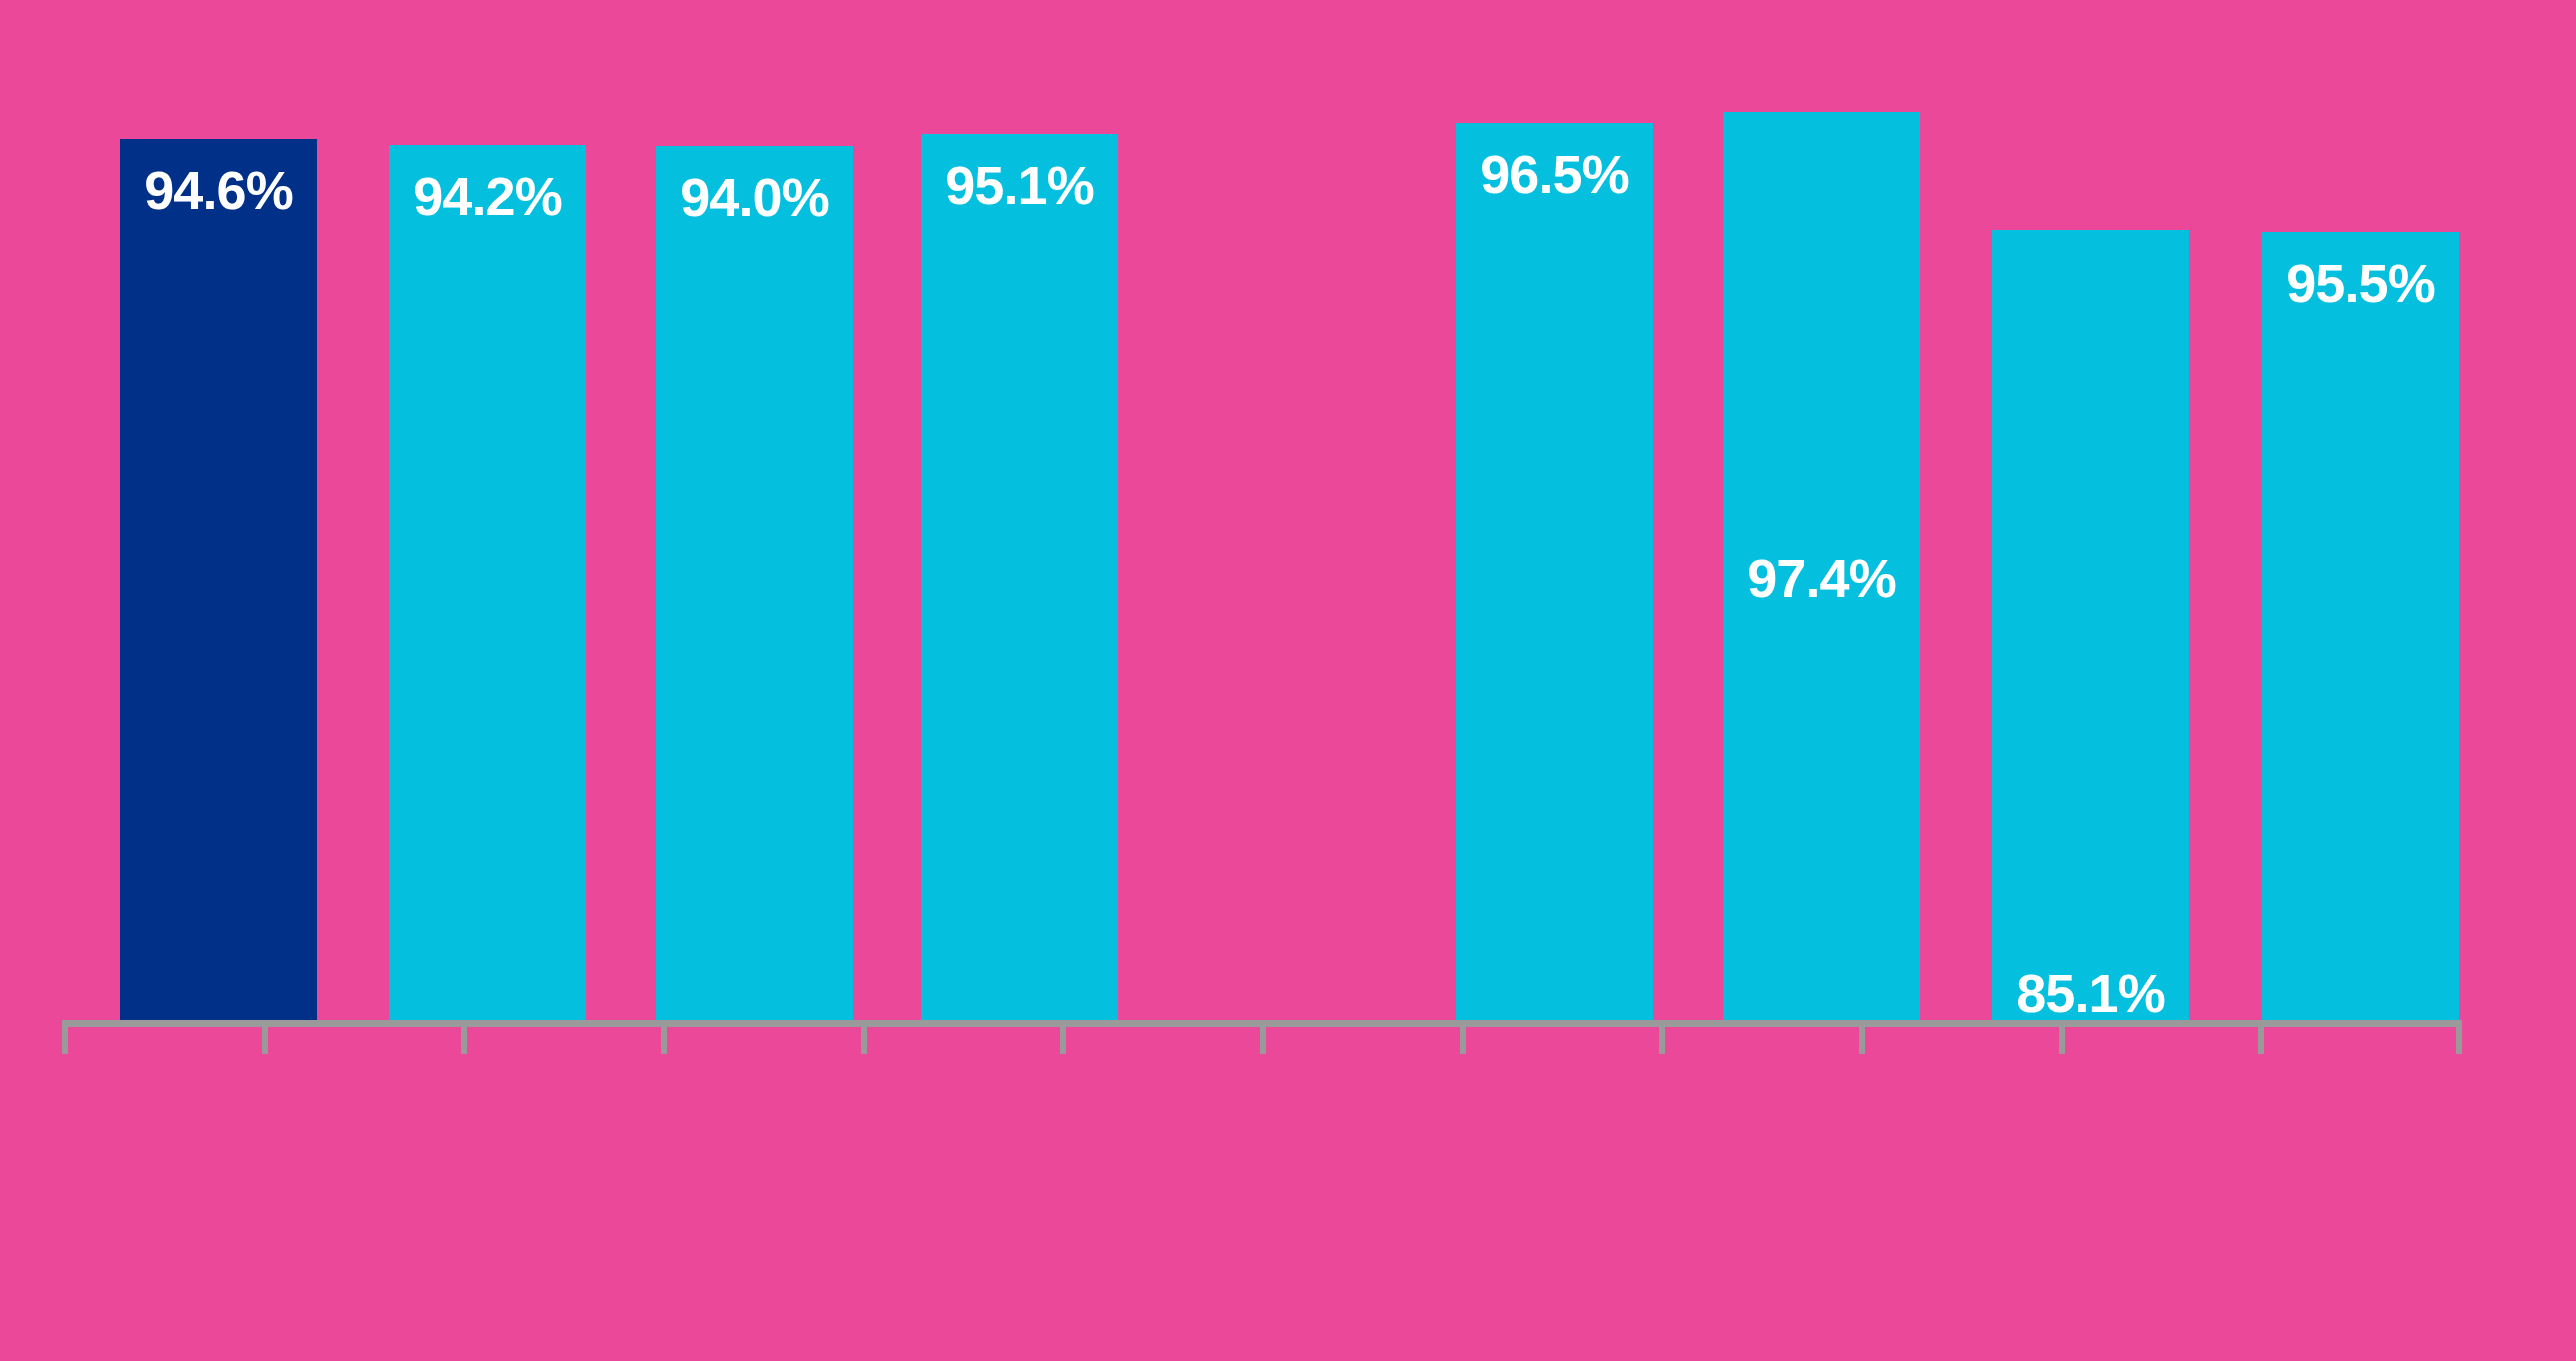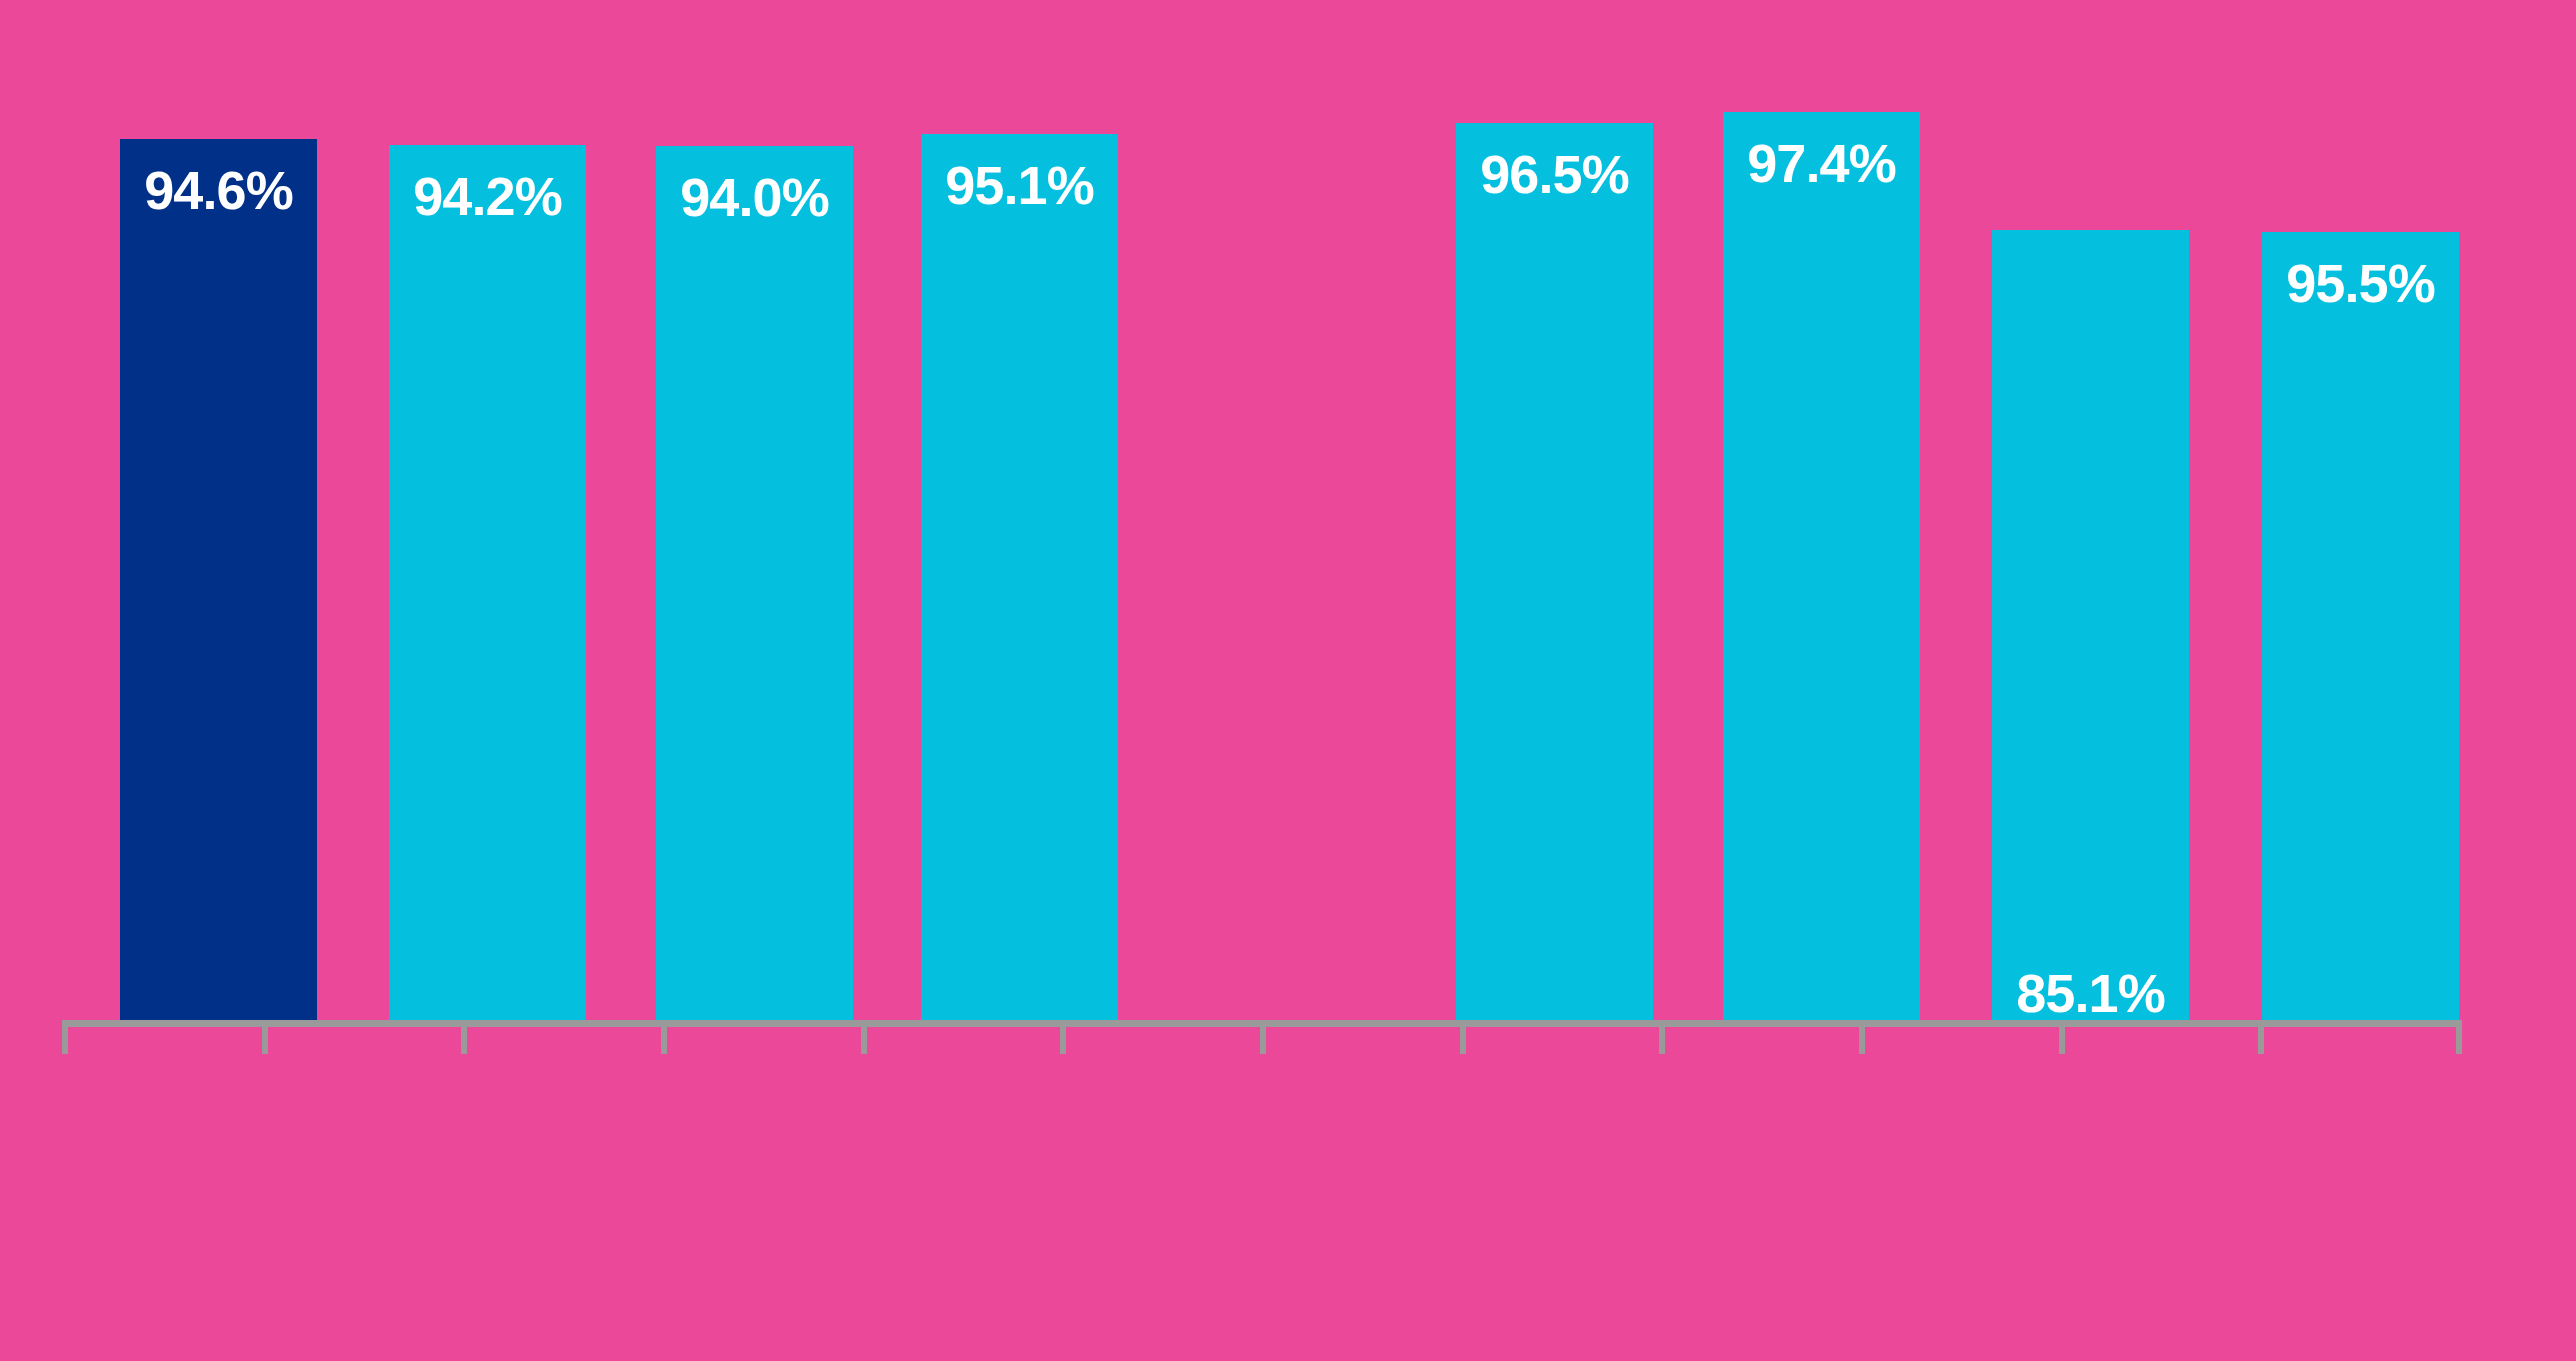--- a/index.html
+++ b/index.html
@@ -84,21 +84,21 @@
       </div>
       <div class="bar" style="left: 656px; width: 197px; height: 874px; background: rgb(5, 191, 223);">
         <span class="bar-label">94.0%</span>
       </div>
       <div class="bar" style="left: 921px; width: 197px; height: 886px; background: rgb(5, 191, 223);">
         <span class="bar-label">95.1%</span>
       </div>
       <div class="bar" style="left: 1456px; width: 197px; height: 897px; background: rgb(5, 191, 223); text-align: right;">
         <span class="bar-label">96.5%</span>
       </div>
-      <div class="bar" style="left: 1723px; width: 197px; height: 908px; background: rgb(5, 191, 223);">
+      <div class="bar" style="left: 1723px; width: 197px; height: 908px; background: rgb(5, 191, 223); align-items: center;">
         <span class="bar-label">97.4%</span>
       </div>
       <div class="bar" style="left: 1992px; width: 197px; height: 790px; background: rgb(5, 191, 223); align-items: flex-end;">
         <span class="bar-label">85.1%</span>
       </div>
       <div class="bar" style="left: 2262px; width: 197px; height: 788px; background: rgb(5, 191, 223); text-align: right;">
         <span class="bar-label">95.5%</span>
       </div>
     </div>
 

